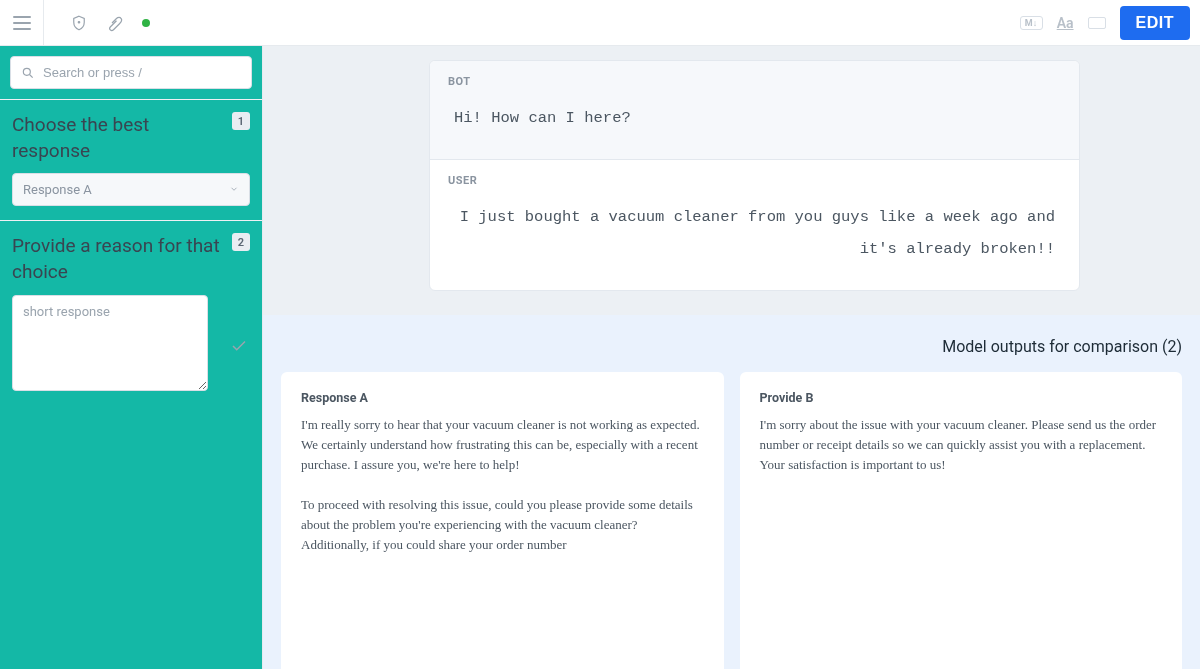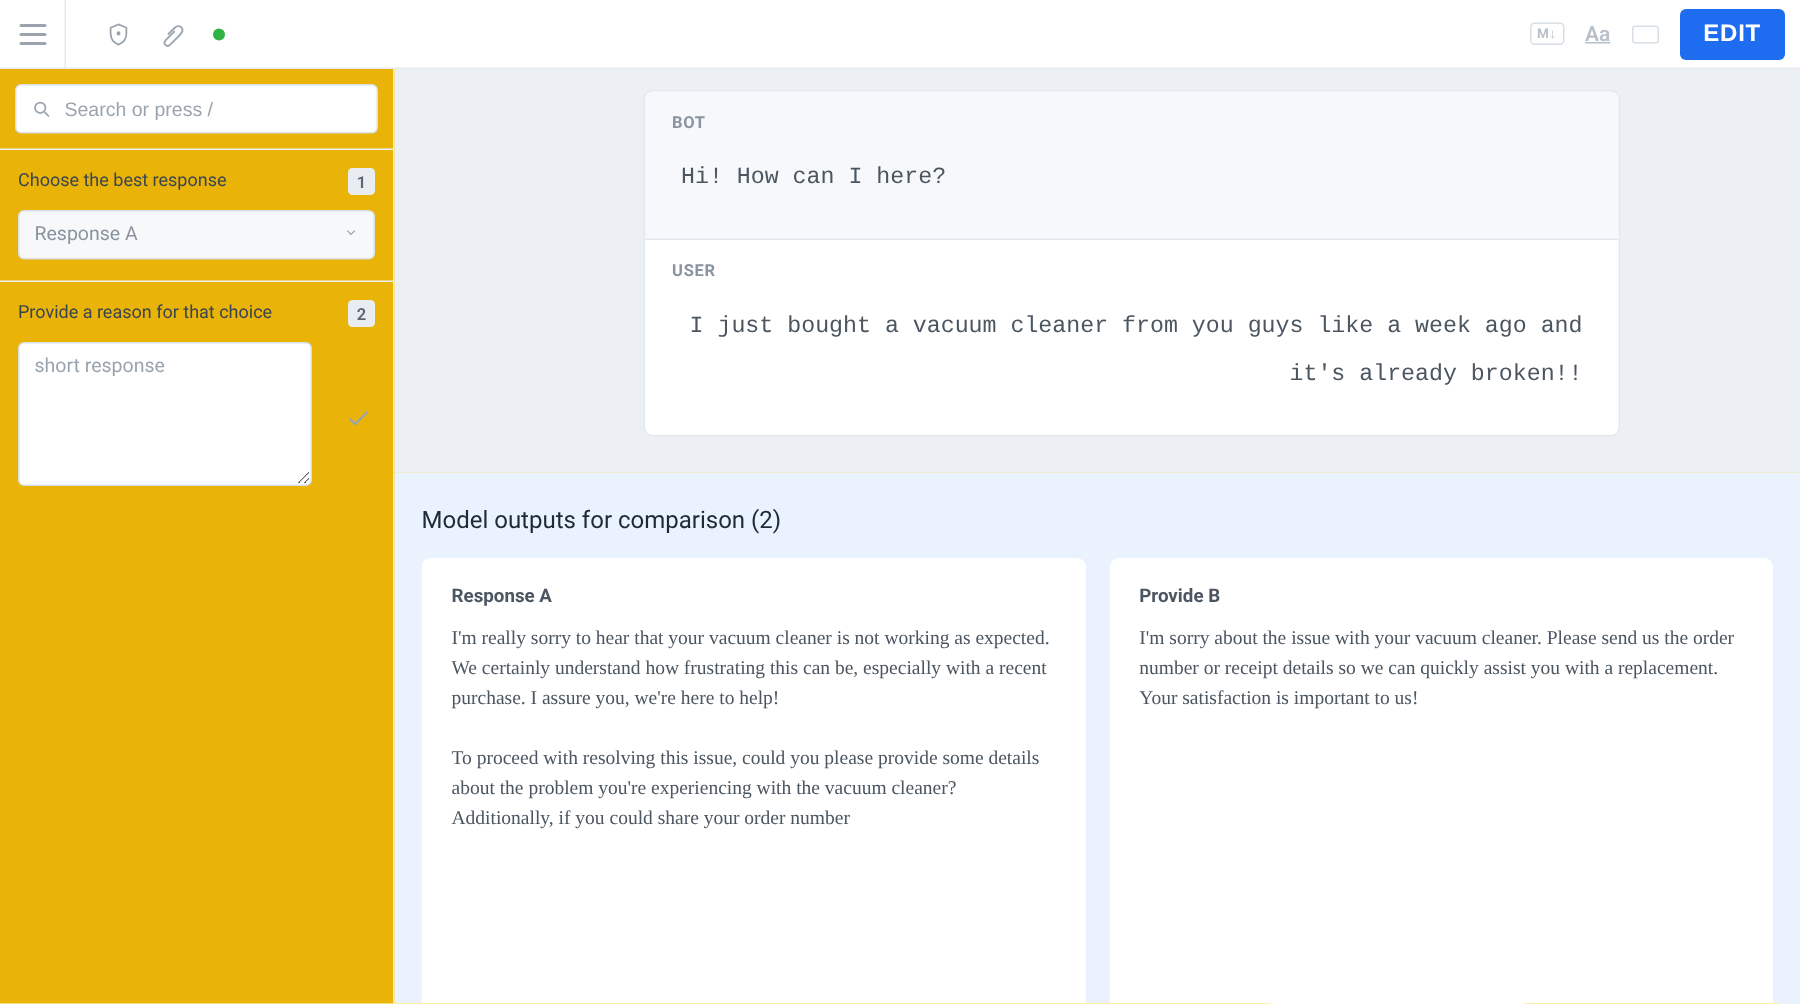--- a/index.html
+++ b/index.html
@@ -59,21 +59,21 @@
 
   
   .body-wrap { display: flex; flex: 1; min-height: 0; }
   
   
   .sidebar {
     width: 263px;
     border-right: 1px solid #e6eaee;
     display: flex;
     flex-direction: column;
-    background: #eab308;
+    background: #14b8a6;
   }
   .search-wrap { padding: 10px 10px 10px 10px; border-bottom: 1px solid #eef1f4; }
   .search {
     display: flex; align-items: center; gap: 8px;
     border: 1px solid #d9dfe6; border-radius: 4px;
     padding: 8px 10px; color: #8a94a0;
     background: #fff;
   }
   .search input {
     border: none; outline: none; flex: 1; font-size: 13px; color: #394551;
@@ -82,21 +82,21 @@
   .search input::placeholder { color: #9aa4ae; }
 
   .question-block {
     border-bottom: 1px solid #eef1f4;
     padding: 12px 12px 14px 12px;
   }
   .question-head {
     display: flex; align-items: flex-start; justify-content: space-between;
     margin-bottom: 10px;
   }
-  .question-title { font-size: 12px; color: #394551; line-height: 1.35; padding-right: 8px; }
+  .question-title { font-size: 19px; color: #394551; line-height: 1.35; padding-right: 8px; }
   .badge {
     min-width: 18px; height: 18px; border-radius: 3px;
     background: #e9edf2; color: #5a6673; font-size: 11px; font-weight: 600;
     display: inline-flex; align-items: center; justify-content: center;
     padding: 0 4px;
   }
   .select {
     border: 1px solid #d9dfe6; border-radius: 4px;
     background: #f6f8fa; color: #8a94a0;
     padding: 8px 10px; font-size: 13px;
@@ -148,21 +148,21 @@
   }
   .msg-body.user { text-align: right; }
 
   
   .compare-section {
     background: #eaf2fd;
     padding: 22px 18px 0 18px;
     flex: 1;
     overflow: hidden;
   }
-  .compare-title { font-size: 16px; color: #1d2b36; font-weight: 400; margin-bottom: 16px; }
+  .compare-title { font-size: 16px; color: #1d2b36; font-weight: 400; margin-bottom: 16px; text-align: right; }
   .cards-row { display: flex; gap: 16px; height: 100%; overflow: hidden; }
   .resp-card {
     flex: 1; background: #fff; border-radius: 6px;
     padding: 18px 20px; overflow: hidden;
   }
   .resp-head { font-size: 12.5px; font-weight: 700; color: #4b5661; margin-bottom: 10px; }
   .resp-body {
     font-family: Liberation Serif, serif;
     font-size: 13px; color: #4b5661; line-height: 1.55;
     white-space: pre-wrap;

